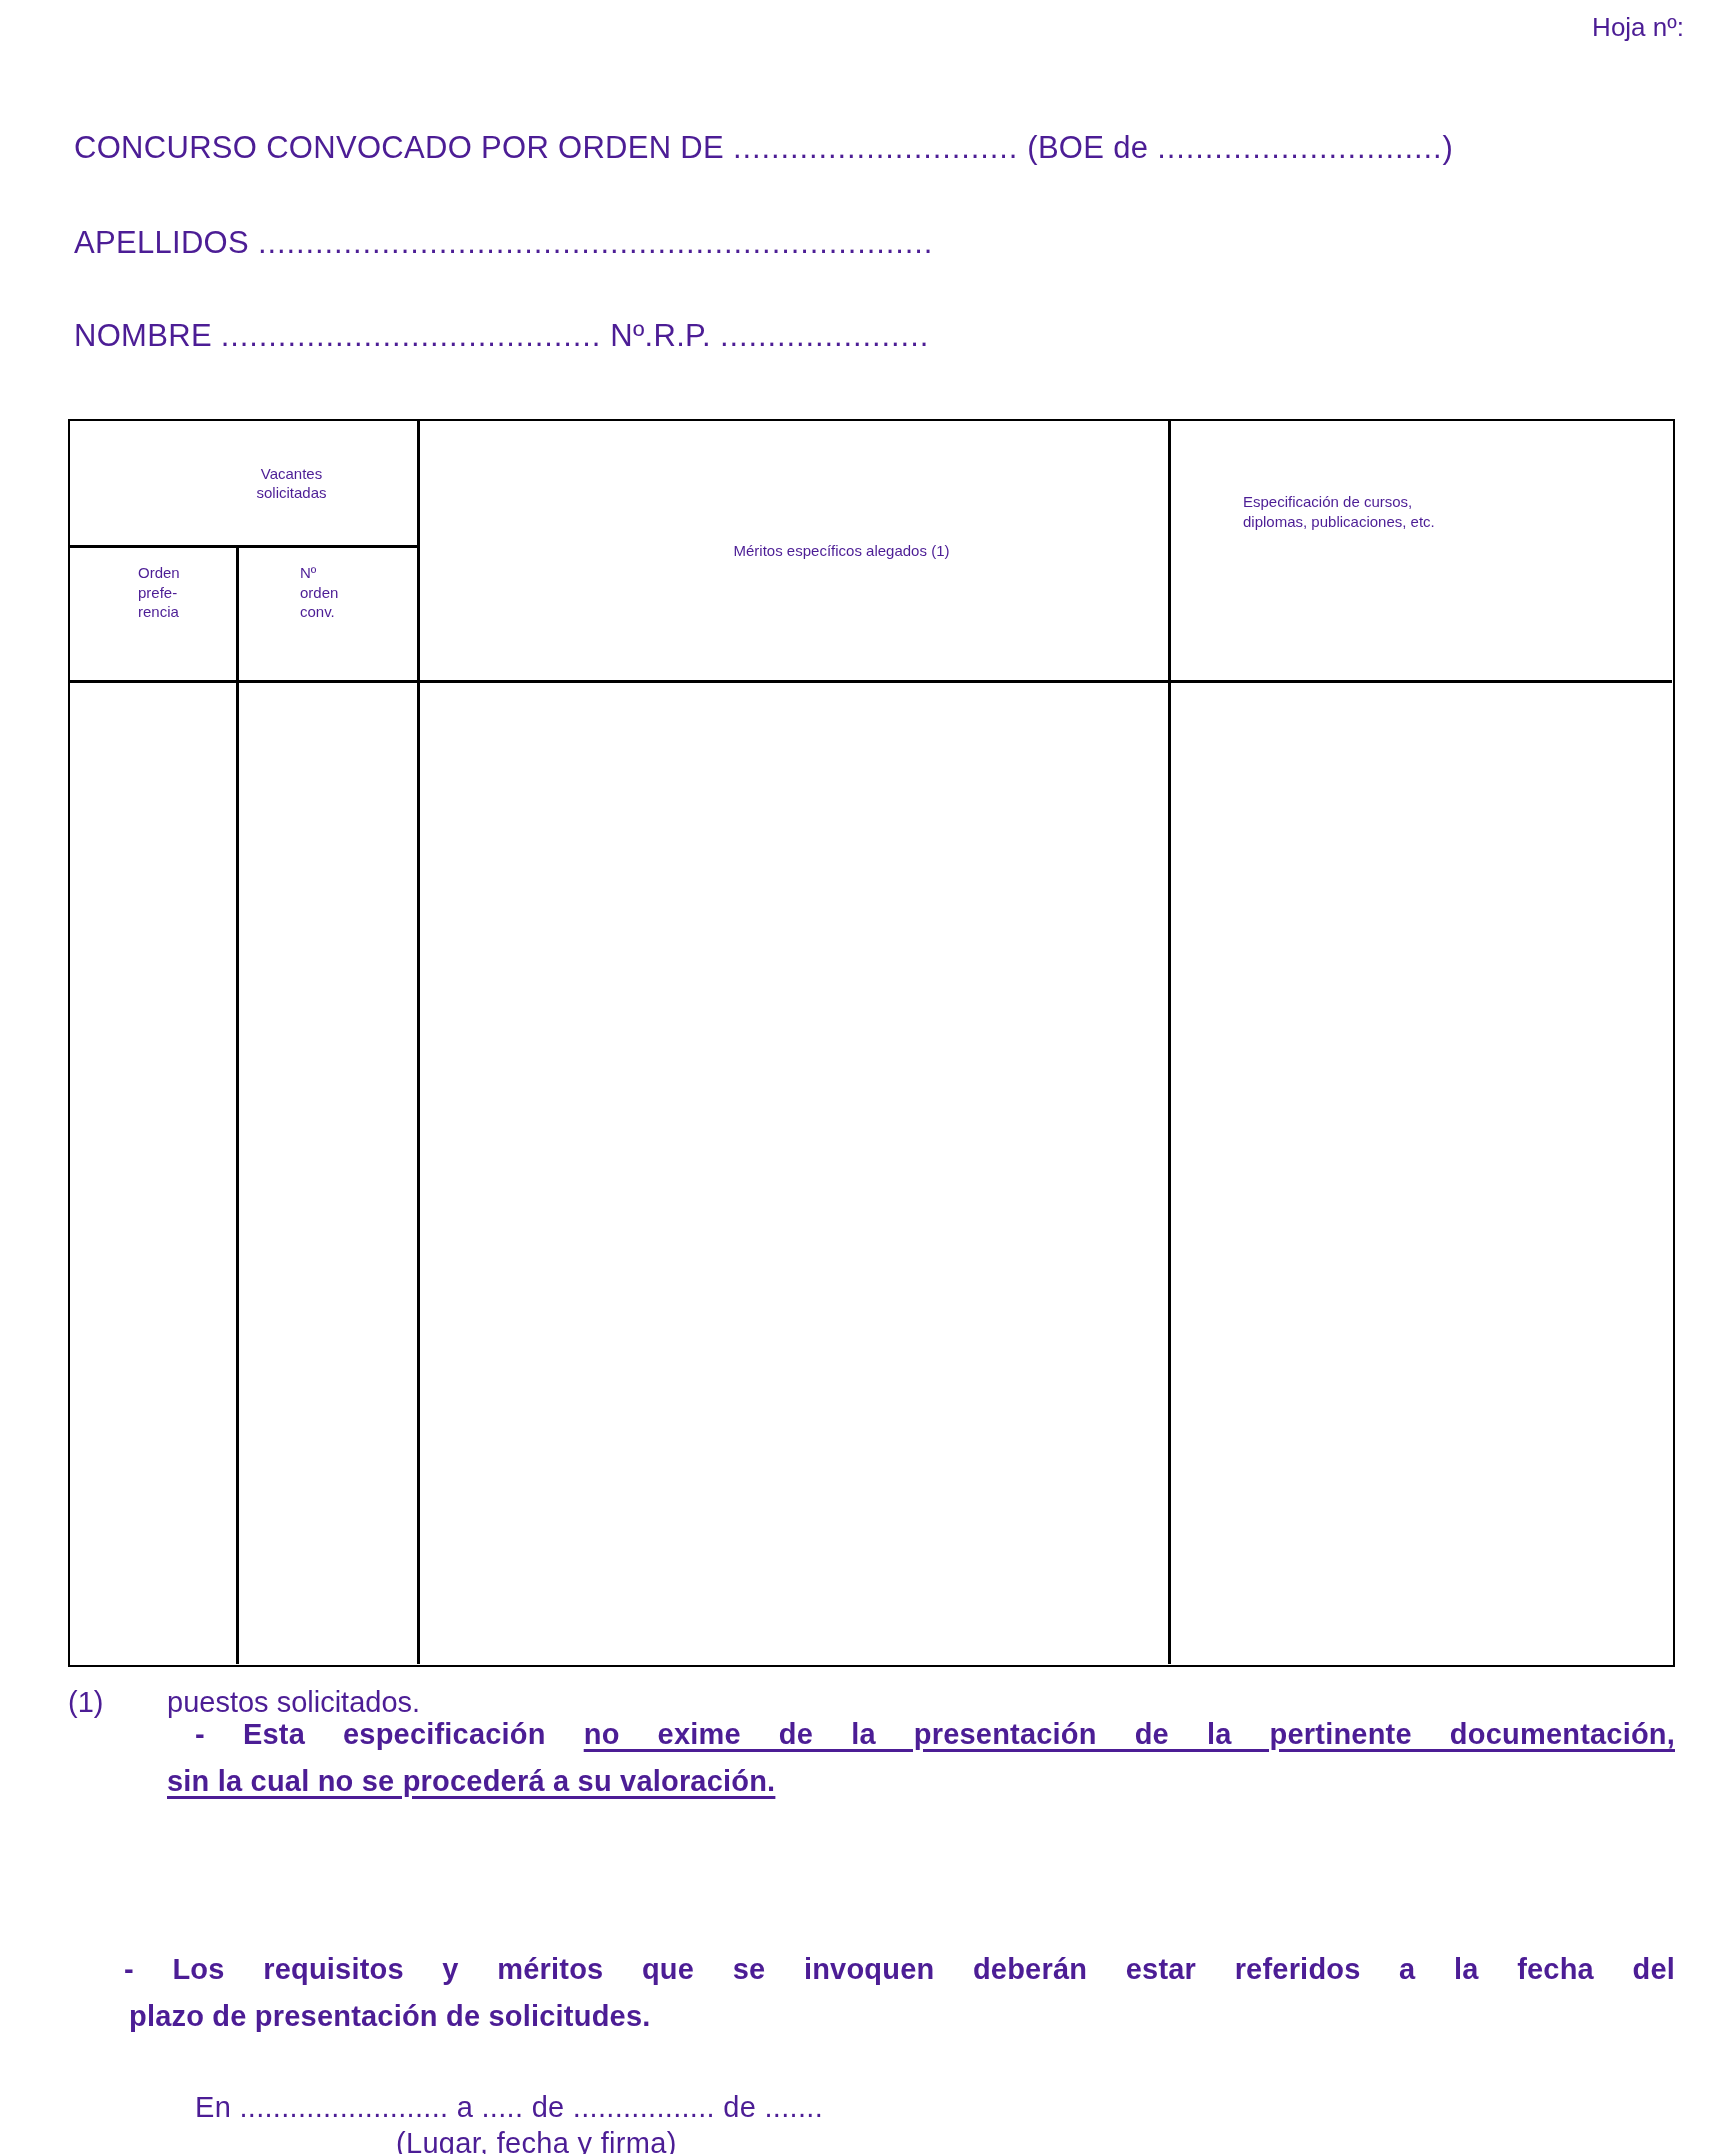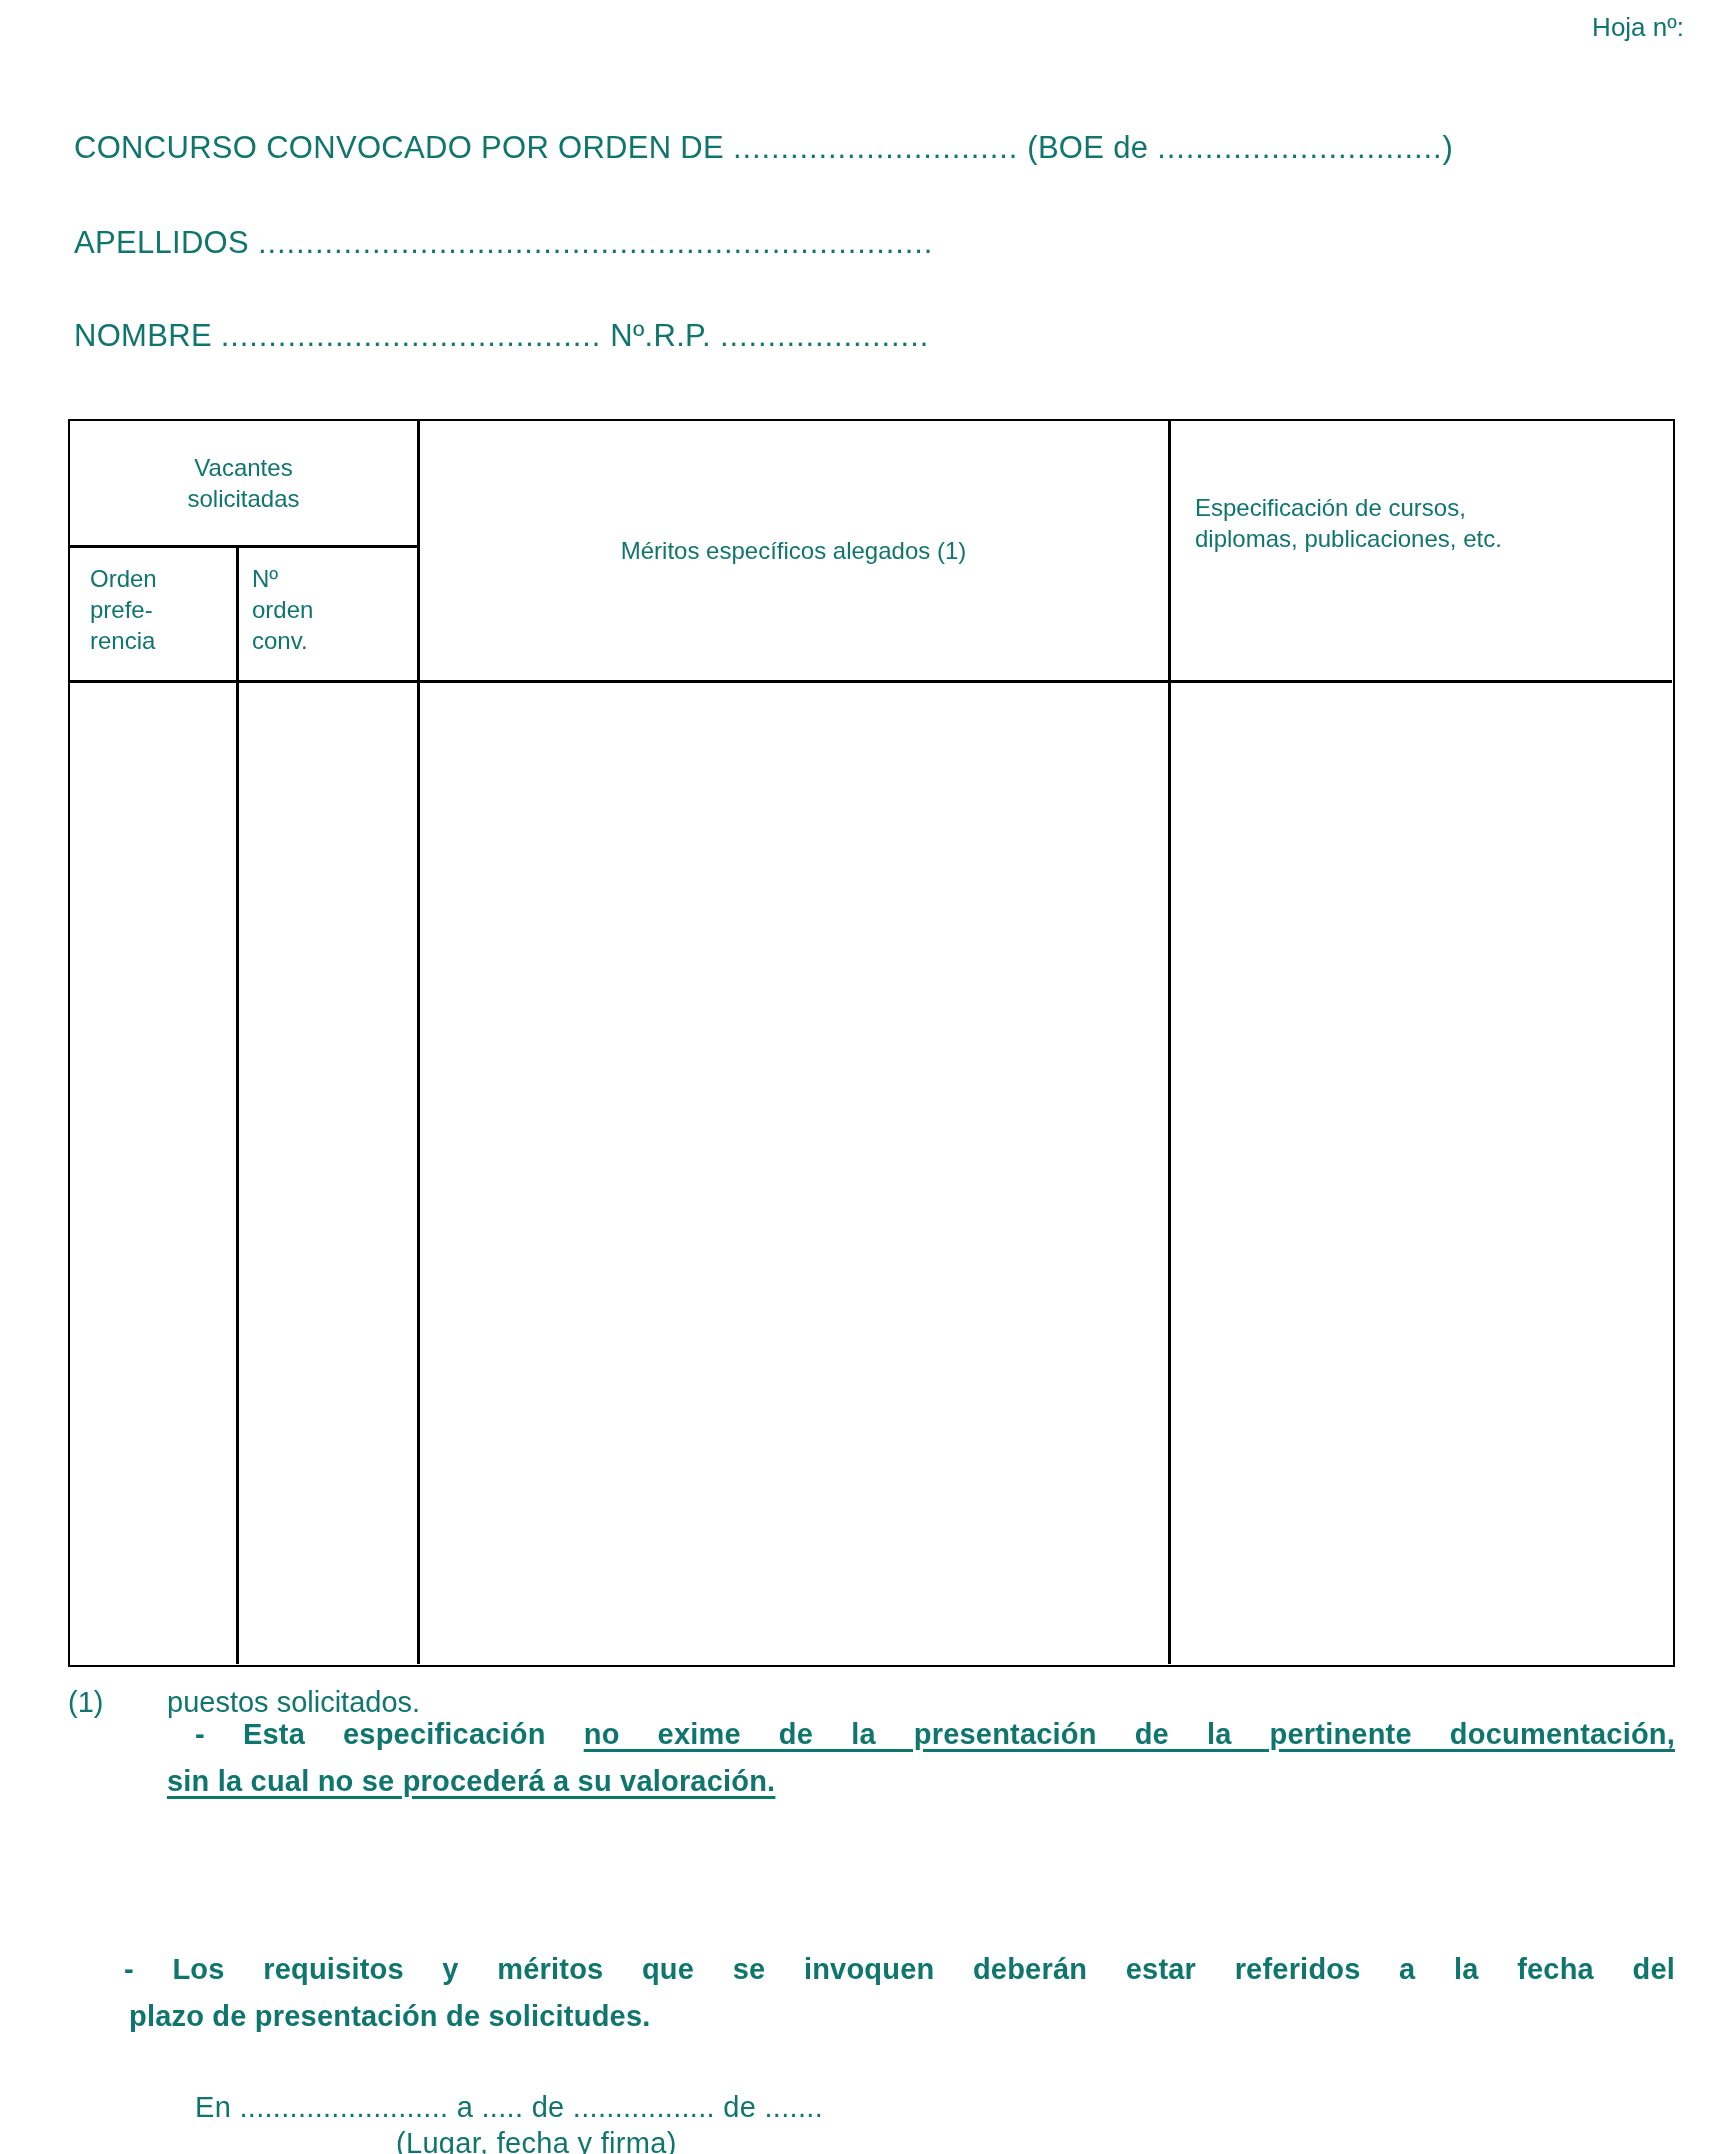--- a/index.html
+++ b/index.html
@@ -2,21 +2,21 @@
 <html style="font-size:14px"><head>
 <meta charset="utf-8">
 <style>
   * { margin: 0; padding: 0; box-sizing: border-box; }
   html, body { background: #ffffff; }
   .page {
     position: relative;
     width: 1729px;
     height: 2155px;
     background: #ffffff;
-    color: #0f766e;
+    color: #4c1d95;
     font-family: "Liberation Sans", sans-serif;
     overflow: hidden;
   }
   .hoja {
     position: absolute;
     top: 12px;
     right: 45px;
     font-size: 26px;
   }
   .hline {
@@ -31,21 +31,21 @@
   
   .form-table {
     position: absolute;
     left: 68px;
     top: 419px;
     width: 1607px;
     height: 1248px;
     border: 2.6px solid #000;
   }
   .tline { position: absolute; background: #000; }
-  .cell { position: absolute; font-size: 24px; line-height: 1.3; }
+  .cell { position: absolute; font-size: 15px; line-height: 1.3; margin-left: 48px; }
   .pre { white-space: pre-line; }
   .center-flex { display: flex; align-items: center; justify-content: center; text-align: center; }
 
   
   .block { position: absolute; left: 68px; width: 1607px; font-size: 29px; line-height: 47px; }
   .jline { text-align: justify; text-align-last: justify; }
   .bold { font-weight: bold; letter-spacing: 0.2px; }
   .uline {
     text-decoration: underline;
     text-decoration-thickness: 2.6px;

